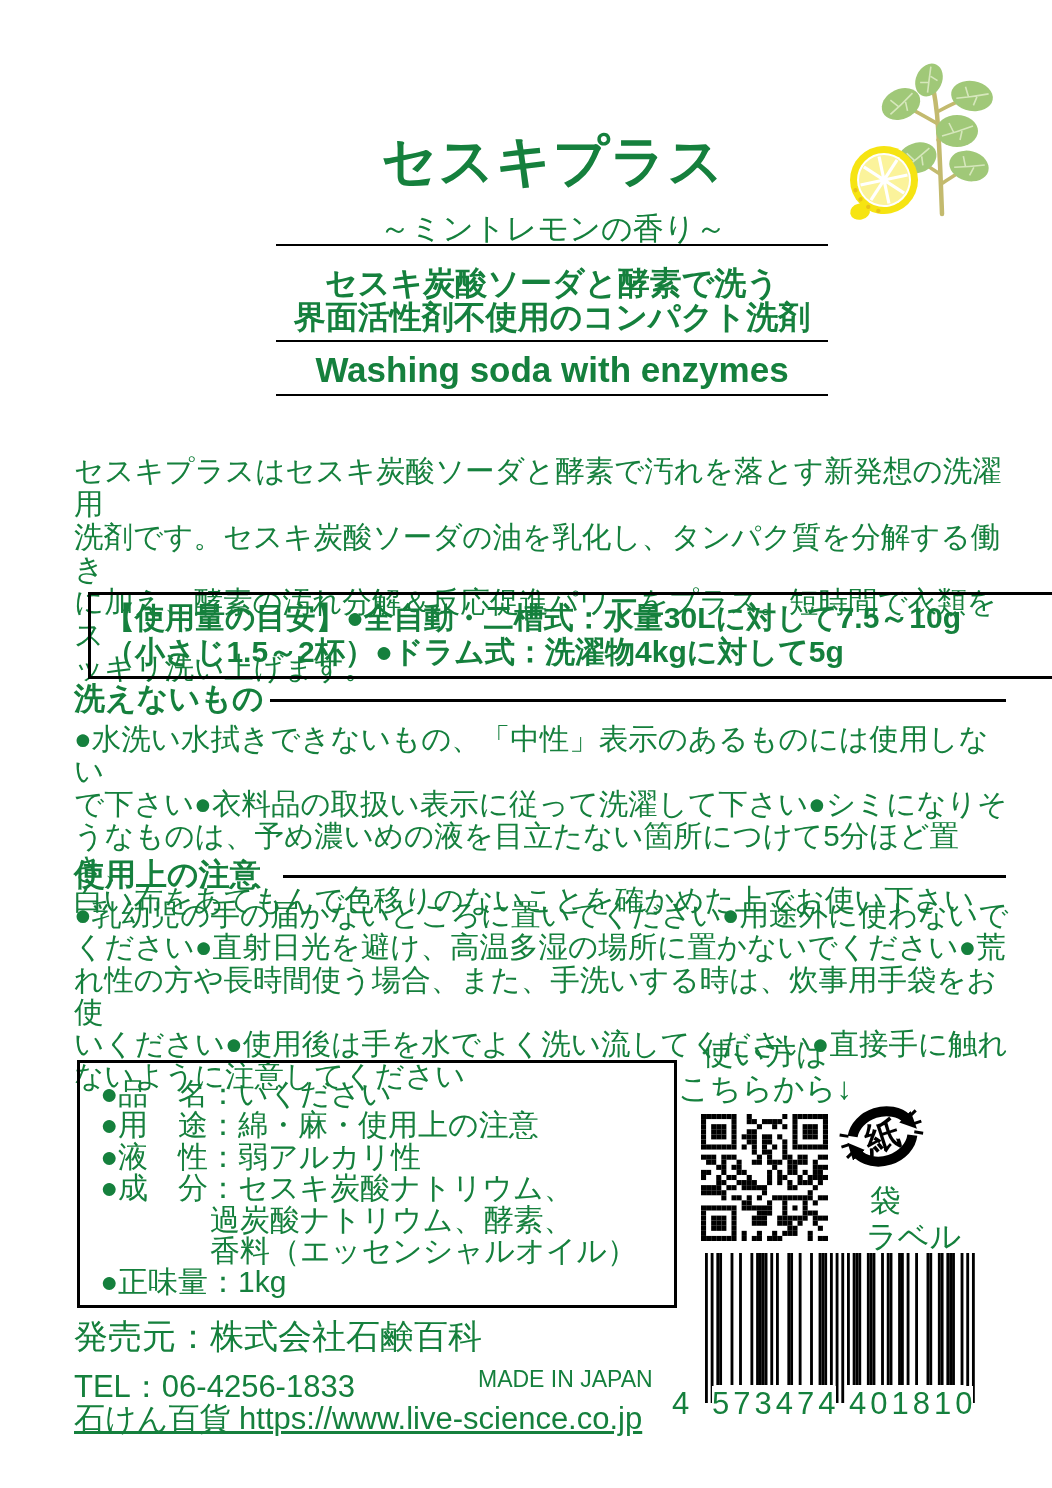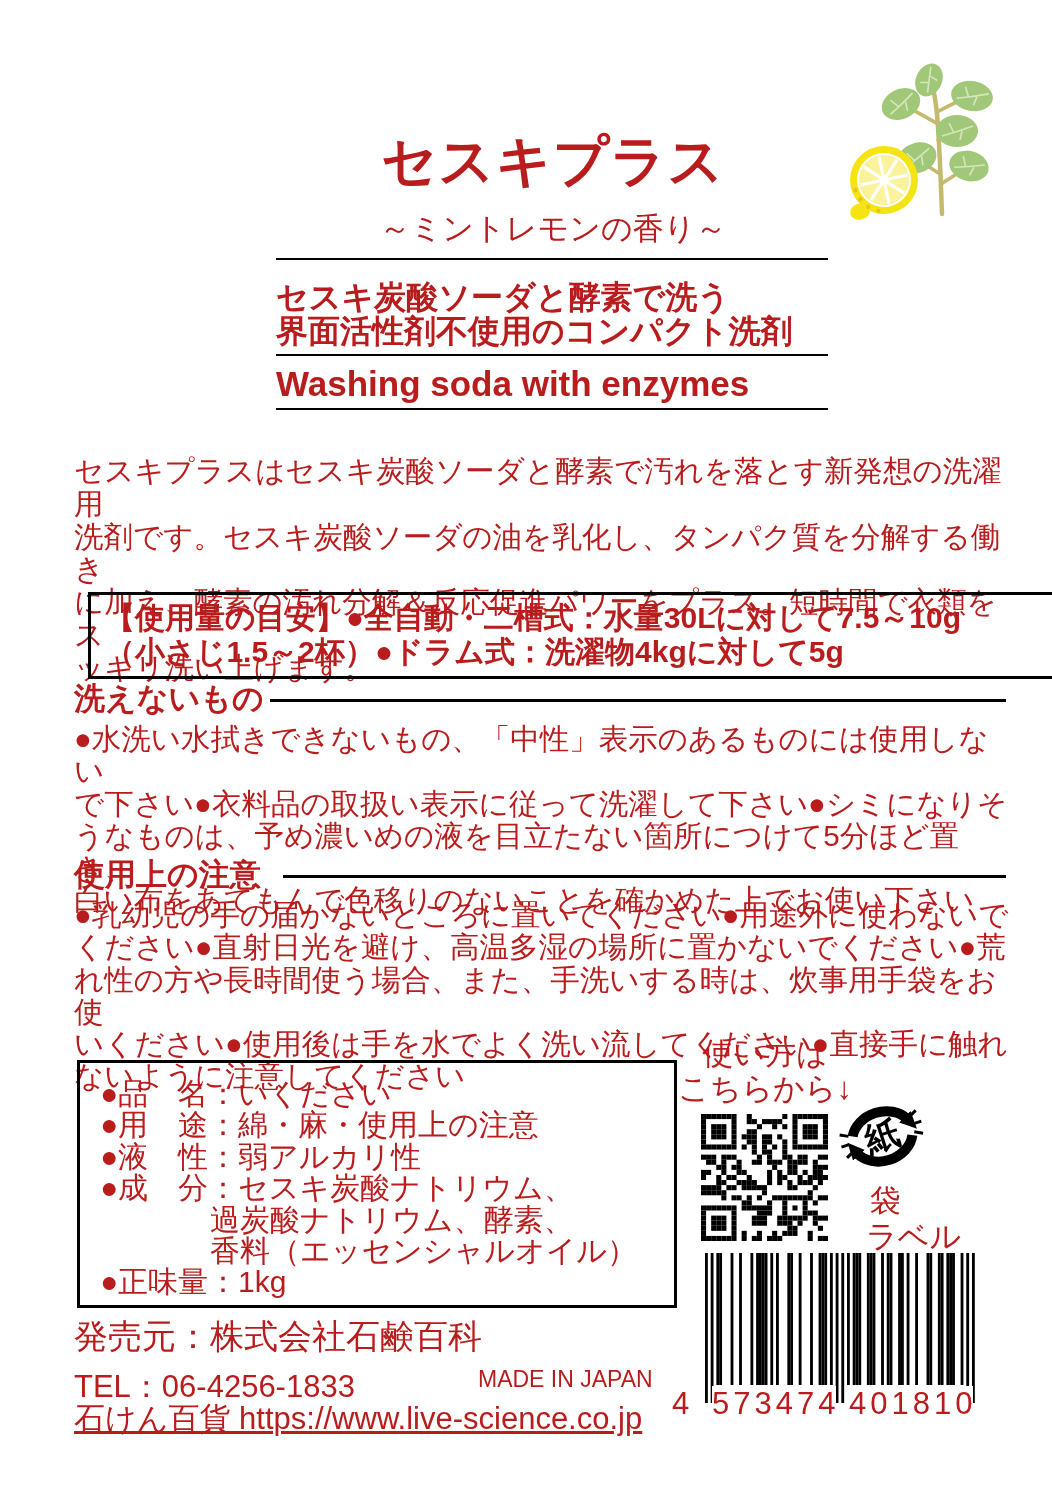--- a/index.html
+++ b/index.html
@@ -1,26 +1,26 @@
 <!DOCTYPE html>
 <html style="--leaf: #a0c878; --vein: #d6e7bc; --stem: #c3ba6e; --lemon: #f6e412; --flesh: #fbf39b; --dots: #e9c217; --ink: #000000; --paper: #ffffff;"><head>
 <meta charset="utf-8">
 <style>
   html,body{margin:0;padding:0;background:#888;}
   .page{
     position:relative;width:1052px;height:1488px;margin:0 auto;
-    background:#ffffff;color:#b91c1c;overflow:hidden;
+    background:#ffffff;color:#15803d;overflow:hidden;
     font-family:"Liberation Sans","DejaVu Sans",sans-serif;
   }
   .pre{white-space:pre-line;}
   .illustration{position:absolute;left:828px;top:52px;}
   .header{position:absolute;left:250px;top:128px;width:606px;text-align:center;}
   .title{font-size:55px;font-weight:700;letter-spacing:1px;line-height:66px;}
   .scent{font-size:31px;font-weight:500;margin-top:14px;}
-  .tagline{position:absolute;left:276px;top:258px;width:552px;}
+  .tagline{position:absolute;left:276px;top:244px;width:552px;text-align:center;}
   .rule{height:2px;background:#000;}
   .tagline-jp{font-size:32px;line-height:34px;padding:20px 0 6px;font-weight:600;}
   .tagline-en{font-size:35px;line-height:42px;padding:7px 0 3px;font-weight:600;}
   .description{position:absolute;left:74px;top:455px;width:940px;font-size:29.5px;line-height:32.8px;font-weight:500;}
   .usage-box{position:absolute;left:88px;top:592px;width:1040px;box-sizing:border-box;border:3px solid #000;
     padding:6px 14px 7px;font-size:30px;line-height:34px;font-weight:600;}
   .section-head{position:absolute;left:74px;width:932px;display:flex;align-items:center;gap:22px;font-size:31px;font-weight:600;}
   .section-head .hline{flex:1;height:3px;background:#000;margin-top:2px;}
   .body-text{position:absolute;left:74px;width:940px;font-size:29.5px;line-height:32.3px;font-weight:500;}
   .product-box{position:absolute;left:77px;top:1060px;width:600px;height:248px;box-sizing:border-box;

